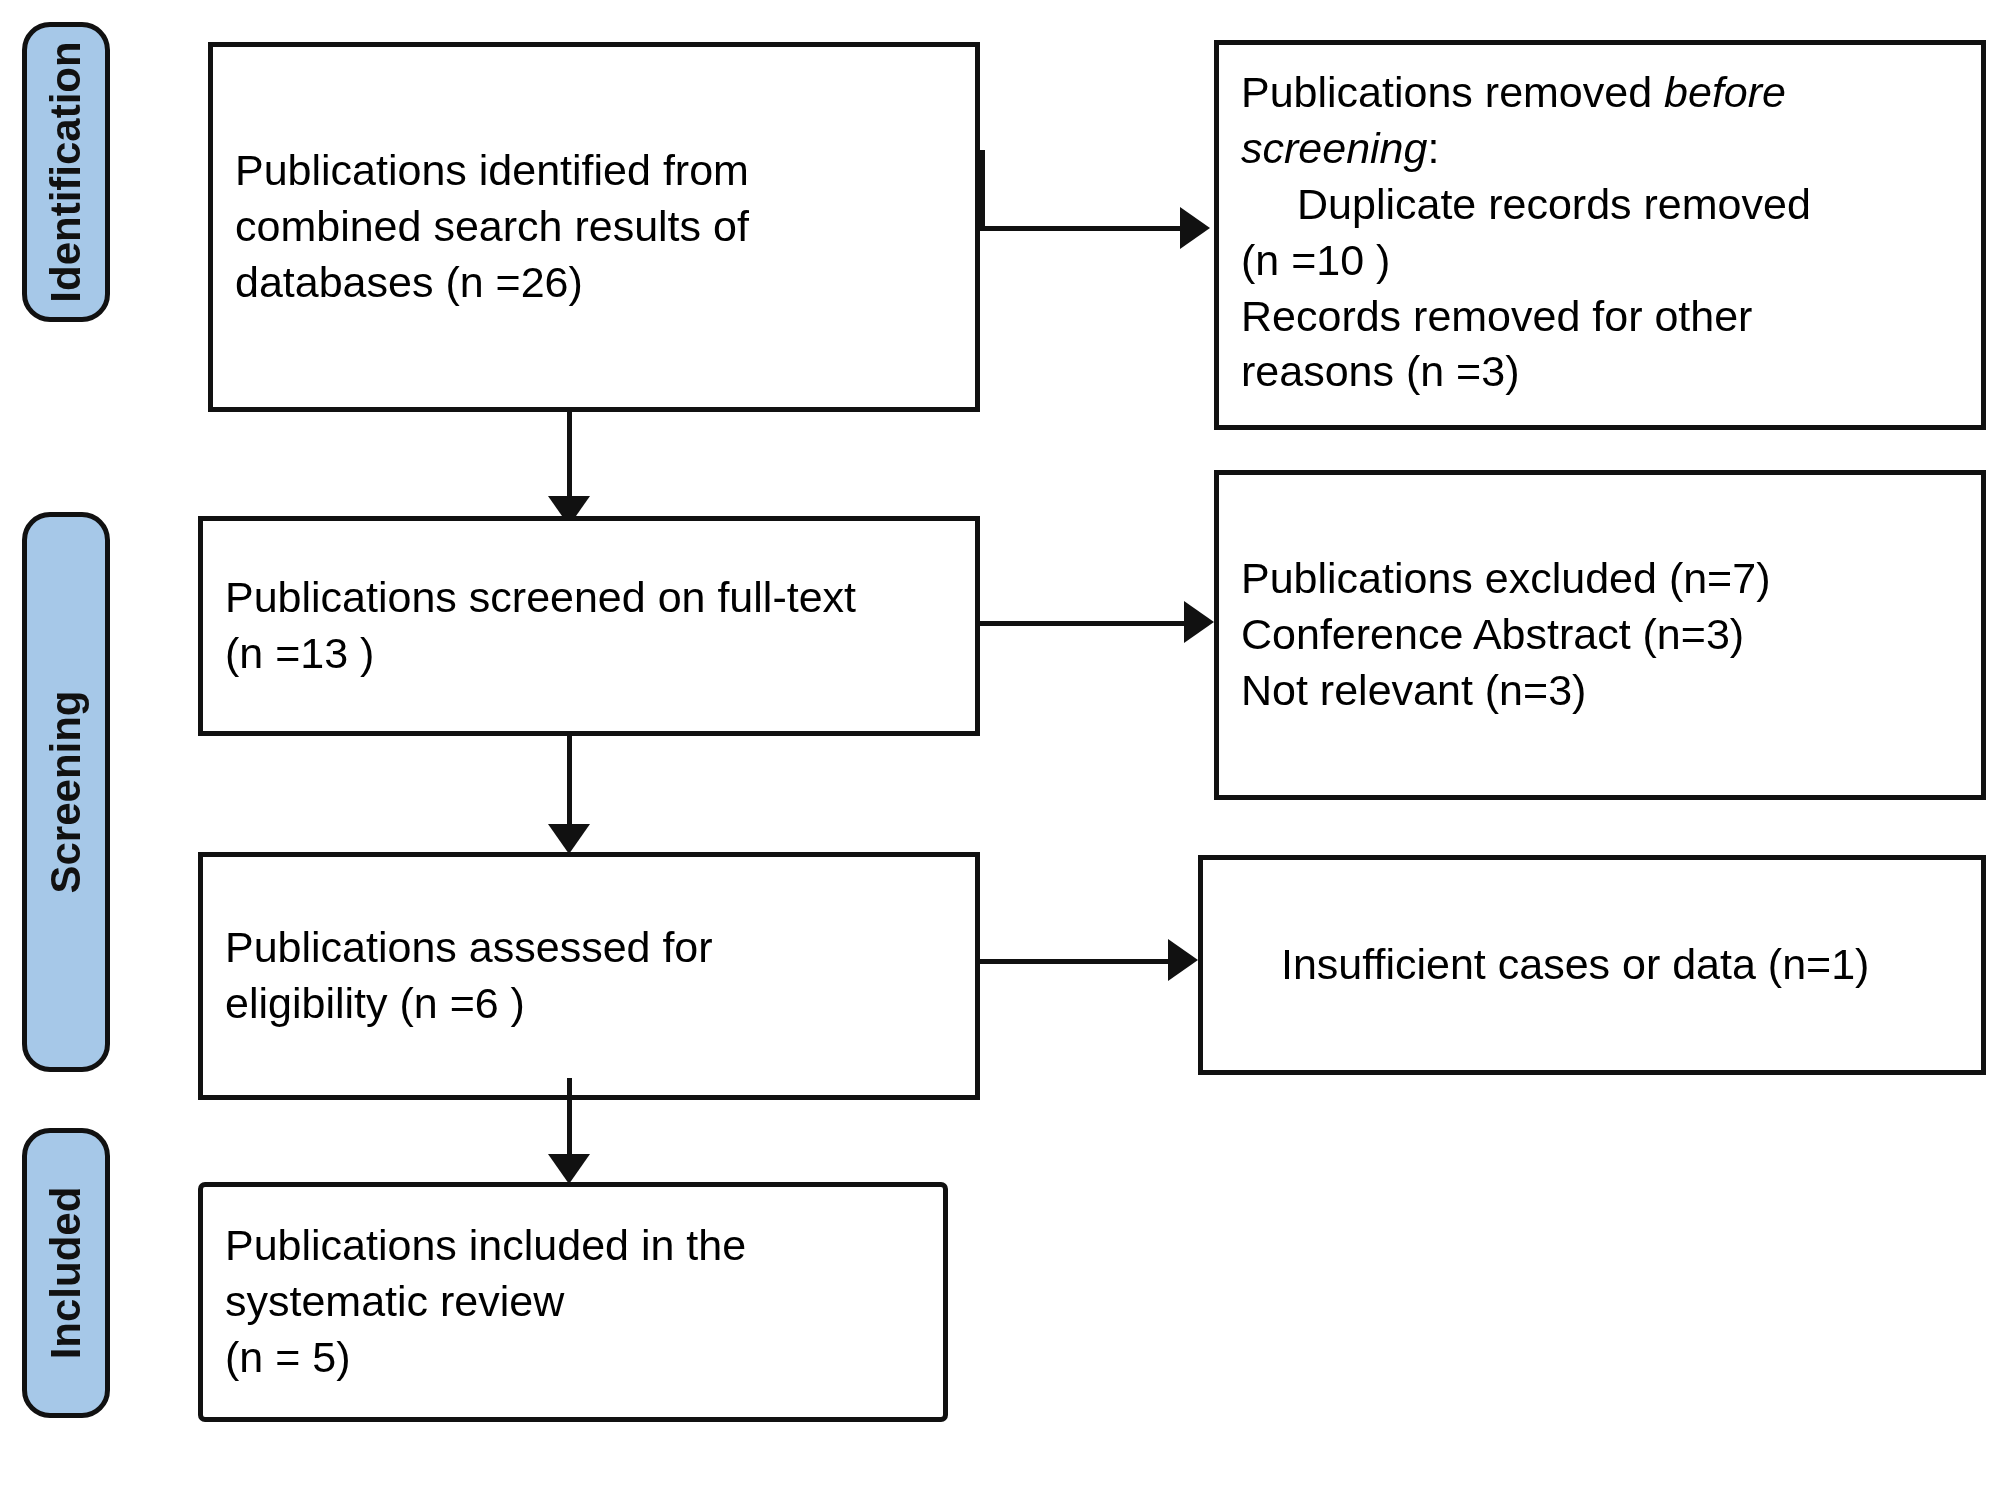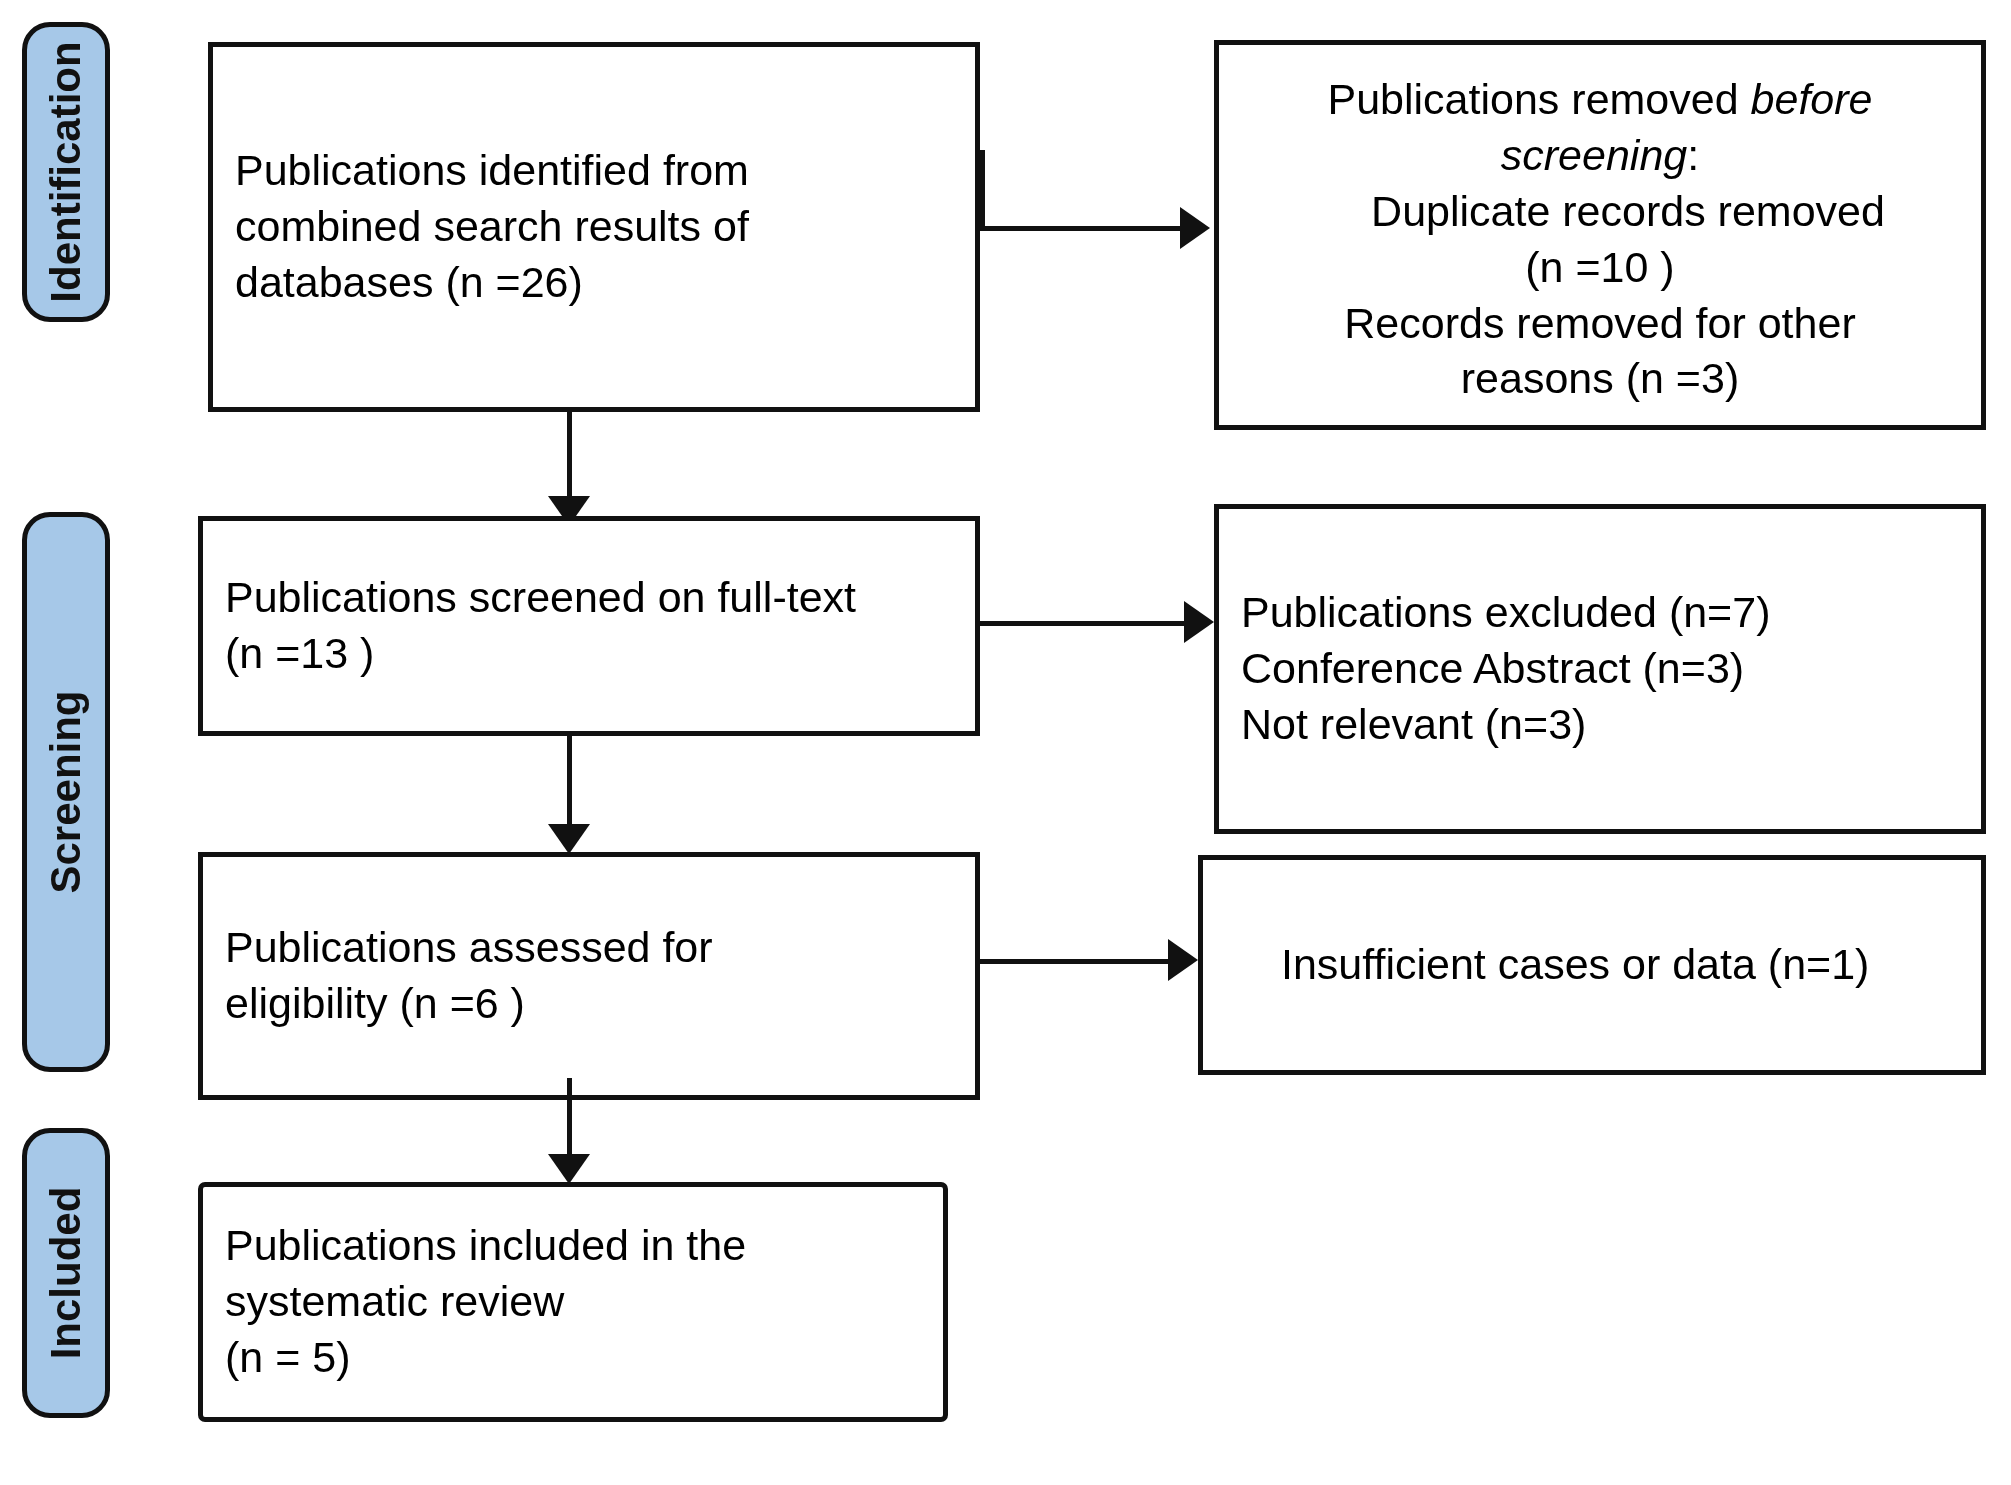--- a/index.html
+++ b/index.html
@@ -112,21 +112,21 @@
   </div>
 
   <div class="flow-box" style="left:208px; top:42px; width:772px; height:370px;">
     <div class="box-text">
       <span class="ln">Publications identified from</span>
       <span class="ln">combined search results of</span>
       <span class="ln">databases (n =26)</span>
     </div>
   </div>
 
-  <div class="flow-box align-top" style="left:1214px; top:40px; width:772px; height:390px; padding-top:27px;text-align:center;">
+  <div class="flow-box align-top" style="left:1214px; top:40px; width:772px; height:390px; padding-top:20px;">
     <div class="box-text">
       <span class="ln"><span>Publications removed </span><i>before</i></span>
       <span class="ln"><i>screening</i><span>:</span></span>
       <span class="ln indent">Duplicate records removed</span>
       <span class="ln">(n =10 )</span>
       <span class="ln">Records removed for other</span>
       <span class="ln">reasons (n =3)</span>
     </div>
   </div>
 
@@ -141,21 +141,21 @@
     <div class="arrow-down" style="left:2px; top:84px;"></div>
   </div>
 
   <div class="flow-box" style="left:198px; top:516px; width:782px; height:220px;">
     <div class="box-text">
       <span class="ln">Publications screened on full-text</span>
       <span class="ln">(n =13 )</span>
     </div>
   </div>
 
-  <div class="flow-box" style="left:1214px; top:470px; width:772px; height:330px;margin-top:34px;">
+  <div class="flow-box" style="left:1214px; top:470px; width:772px; height:330px;">
     <div class="box-text">
       <span class="ln">Publications excluded (n=7)</span>
       <span class="ln">Conference Abstract (n=3)</span>
       <span class="ln">Not relevant (n=3)</span>
     </div>
   </div>
 
   <div class="connector" style="left:980px; top:600px; width:260px; height:50px;">
     <div class="conn-line-h" style="left:0px; top:21px; width:208px;"></div>
     <div class="arrow-right" style="left:204px; top:1px;"></div>

